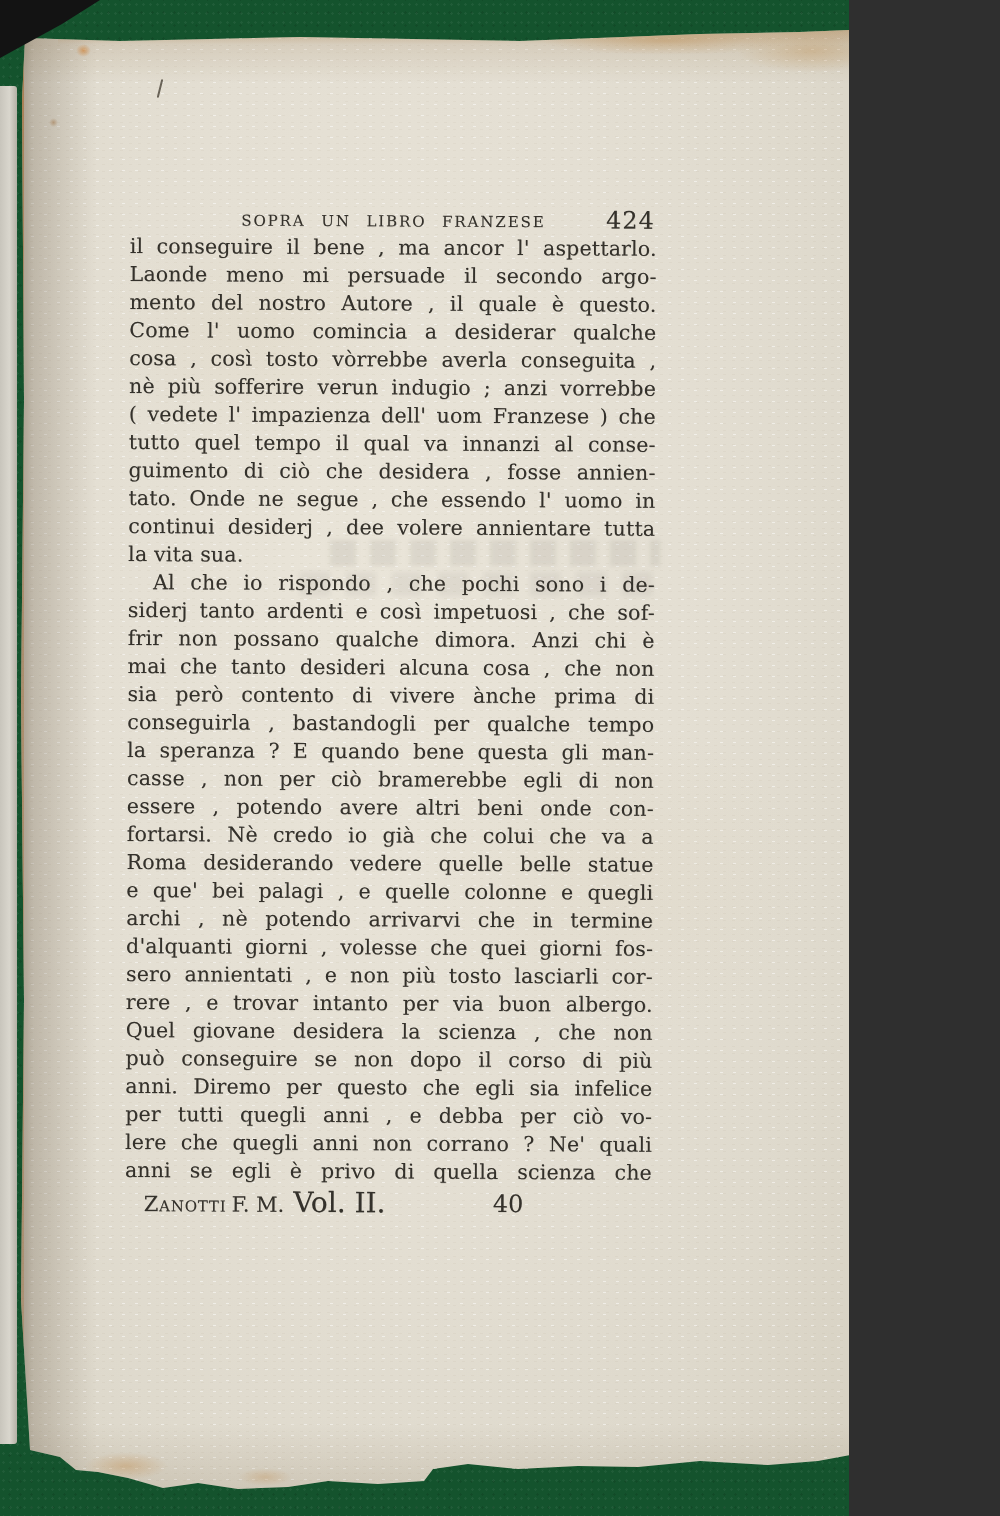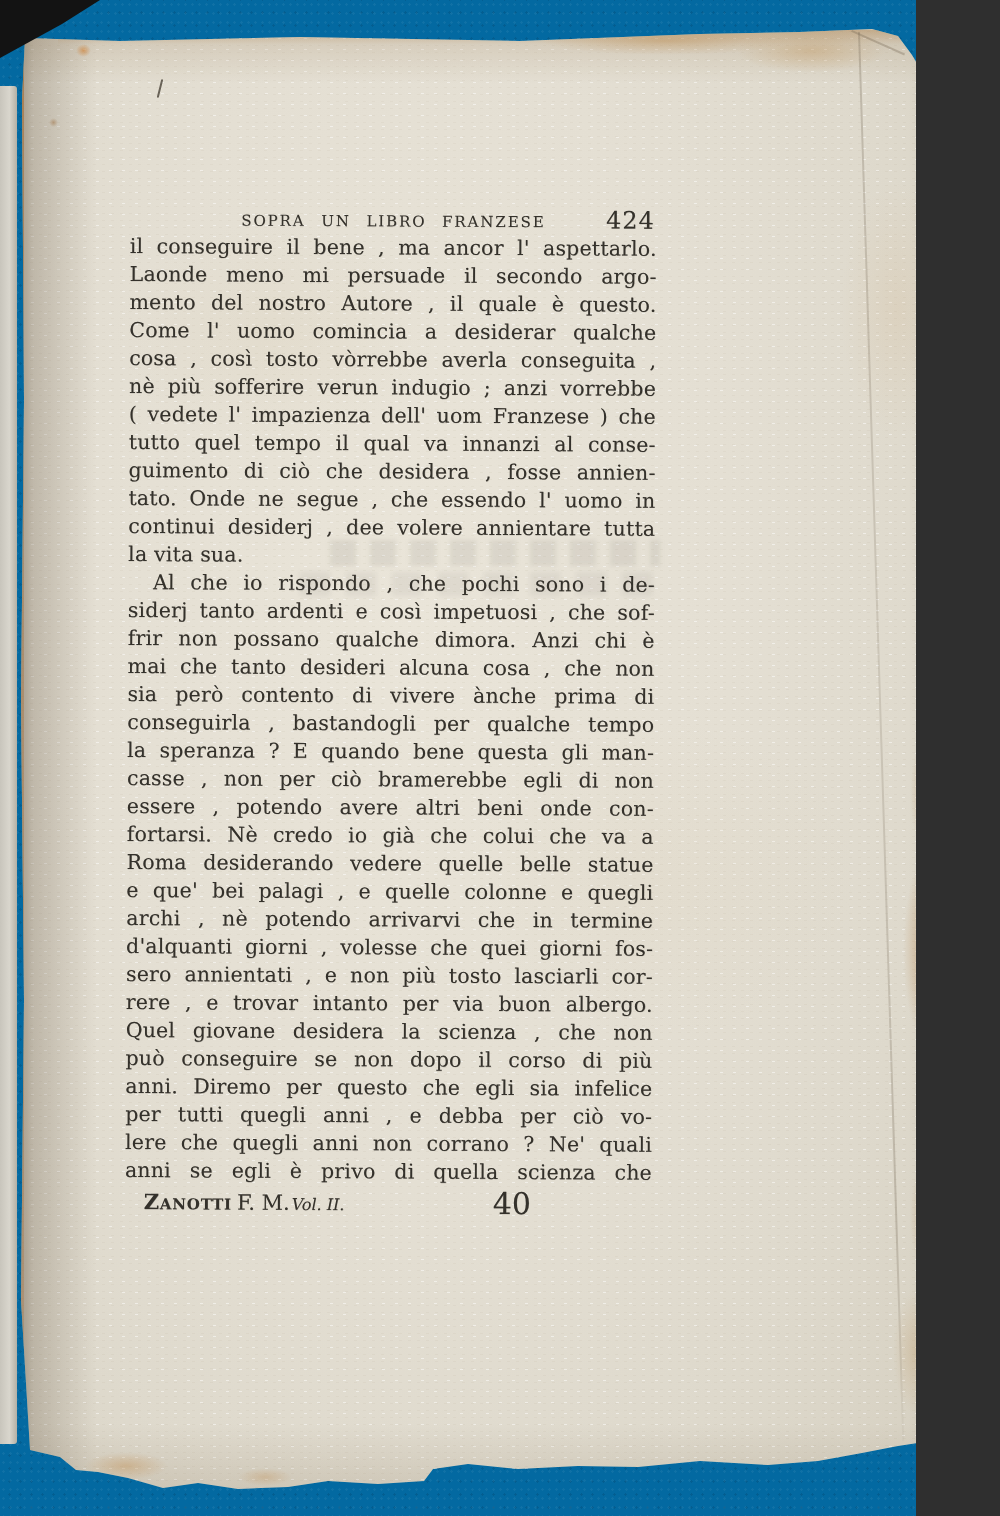--- a/index.html
+++ b/index.html
@@ -1,18 +1,18 @@
 <!DOCTYPE html>
 <html><head>
 <meta charset="utf-8">
 <style>
   html,body{margin:0;padding:0;background:#2f2f2f;}
   .scene{
-    position:relative;width:916px;height:1516px;overflow:hidden;
-    background:#0369a1;
+    position:relative;width:849px;height:1516px;overflow:hidden;
+    background:#14532d;
     font-family:"DejaVu Serif","Liberation Serif",serif;
   }
   .scene::before{ 
     content:"";position:absolute;inset:0;
     background-image:
       radial-gradient(rgba(255,255,255,0.05) 1px, transparent 1.3px),
       radial-gradient(rgba(0,0,0,0.10) 1px, transparent 1.3px);
     background-size:7px 9px, 11px 13px;
     background-position:0 0, 4px 6px;
   }
@@ -118,24 +118,24 @@
     height:28px;line-height:28px;font-size:20.5px;letter-spacing:0.2px;
     white-space:normal;overflow:visible;
   }
   .line.j{text-align:justify;}
   .line.j::after{content:"";display:inline-block;width:100%;height:0;}
   .line.ind{text-indent:25px;}
   .footer-row{
     position:relative;margin-top:3px;height:30px;line-height:30px;padding-left:19px;
     font-size:21px;
   }
-  .sc{font-variant:small-caps;letter-spacing:0.8px;font-weight:bold;}
+  .sc{font-variant:small-caps;letter-spacing:0.8px;}
   .initials{margin-left:5px;}
-  .vol{font-style:italic;margin-left:2px;font-size:16px;}
-  .sig{position:absolute;left:368px;top:0;font-size:30px;font-feature-settings:"onum" 1;}
+  .vol{margin-left:9px;font-size:28px;}
+  .sig{position:absolute;left:368px;top:0;font-size:24px;font-feature-settings:"onum" 1;}
 </style>
 </head>
 <body>
 
 <div class="scene">
 
   <div class="prev-page"></div>
 
   <div class="page">
     <div class="paper-texture"></div>

